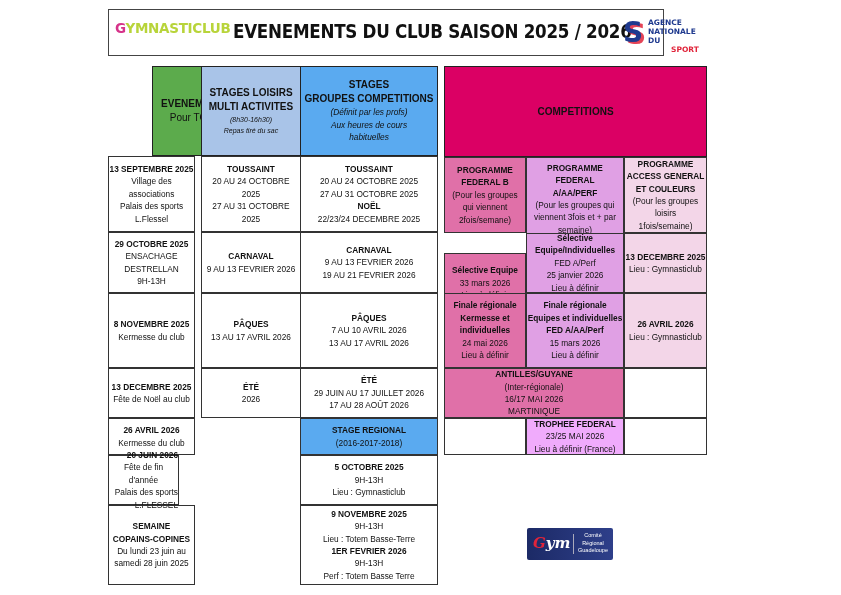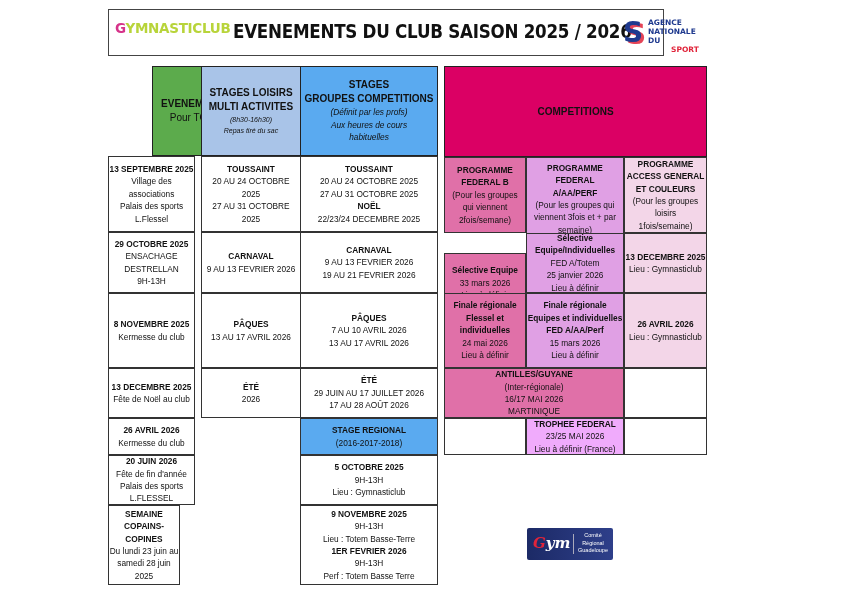--- a/index.html
+++ b/index.html
@@ -135,27 +135,27 @@
   <div>Kermesse du club</div>
 </div>
 <div class="cell bd" style="left:108px;top:368px;width:87px;height:50px;border-left-width:1.6px;border-right-width:1.6px;">
   <div class="b">13 DECEMBRE 2025</div>
   <div>Fête de Noël au club</div>
 </div>
 <div class="cell bd" style="left:108px;top:418px;width:87px;height:37px;border-left-width:1.6px;border-right-width:1.6px;">
   <div class="b">26 AVRIL 2026</div>
   <div>Kermesse du club</div>
 </div>
-<div class="cell bd" style="left:108px;top:455px;width:87px;height:50px;border-left-width:1.6px;border-right-width:1.6px;">
+<div class="cell bd" style="left:108px;top:455px;width:71px;height:50px;border-left-width:1.6px;border-right-width:1.6px;align-items:flex-end;">
   <div class="b">20 JUIN 2026</div>
   <div>Fête de fin d'année</div>
   <div>Palais des sports</div>
   <div>L.FLESSEL</div>
 </div>
-<div class="cell bd" style="left:108px;top:505px;width:72px;height:80px;border-left-width:1.6px;border-right-width:1.6px;border-bottom-width:1.6px;">
+<div class="cell bd" style="left:108px;top:505px;width:87px;height:80px;border-left-width:1.6px;border-right-width:1.6px;border-bottom-width:1.6px;">
   <div class="b">SEMAINE</div>
   <div class="b">COPAINS-COPINES</div>
   <div>Du lundi 23 juin au</div>
   <div>samedi 28 juin 2025</div>
 </div>
 
 <div class="cell bd" style="left:201px;top:156px;width:100px;height:76px;border-left-width:1.6px;">
   <div class="b">TOUSSAINT</div>
   <div>20 AU 24 OCTOBRE 2025</div>
   <div>27 AU 31 OCTOBRE 2025</div>
@@ -238,32 +238,32 @@
 </div>
 
 <div class="cell bd c-fedb" style="left:444px;top:233px;width:82px;height:60px;border-left-width:1.6px;margin-top:20px;">
   <div class="b">Sélective Equipe</div>
   <div>33 mars 2026</div>
   <div>Lieu à définir</div>
 </div>
 <div class="cell bd c-fedaa" style="left:526px;top:233px;width:98px;height:60px;">
   <div class="b">Sélective</div>
   <div class="b">Equipe/Individuelles</div>
-  <div>FED A/Totem</div>
+  <div>FED A/Perf</div>
   <div>25 janvier 2026</div>
   <div>Lieu à définir</div>
 </div>
 <div class="cell bd c-access" style="left:624px;top:233px;width:83px;height:60px;border-right-width:1.6px;">
   <div class="b">13 DECEMBRE 2025</div>
   <div>Lieu : Gymnasticlub</div>
 </div>
 
 <div class="cell bd c-fedb" style="left:444px;top:293px;width:82px;height:75px;border-left-width:1.6px;">
   <div class="b">Finale régionale</div>
-  <div class="b">Flessel et</div>
+  <div class="b">Kermesse et</div>
   <div class="b">individuelles</div>
   <div>24 mai 2026</div>
   <div>Lieu à définir</div>
 </div>
 <div class="cell bd c-fedaa" style="left:526px;top:293px;width:98px;height:75px;">
   <div class="b">Finale régionale</div>
   <div class="b">Equipes et individuelles</div>
   <div class="b">FED A/AA/Perf</div>
   <div>15 mars 2026</div>
   <div>Lieu à définir</div>

